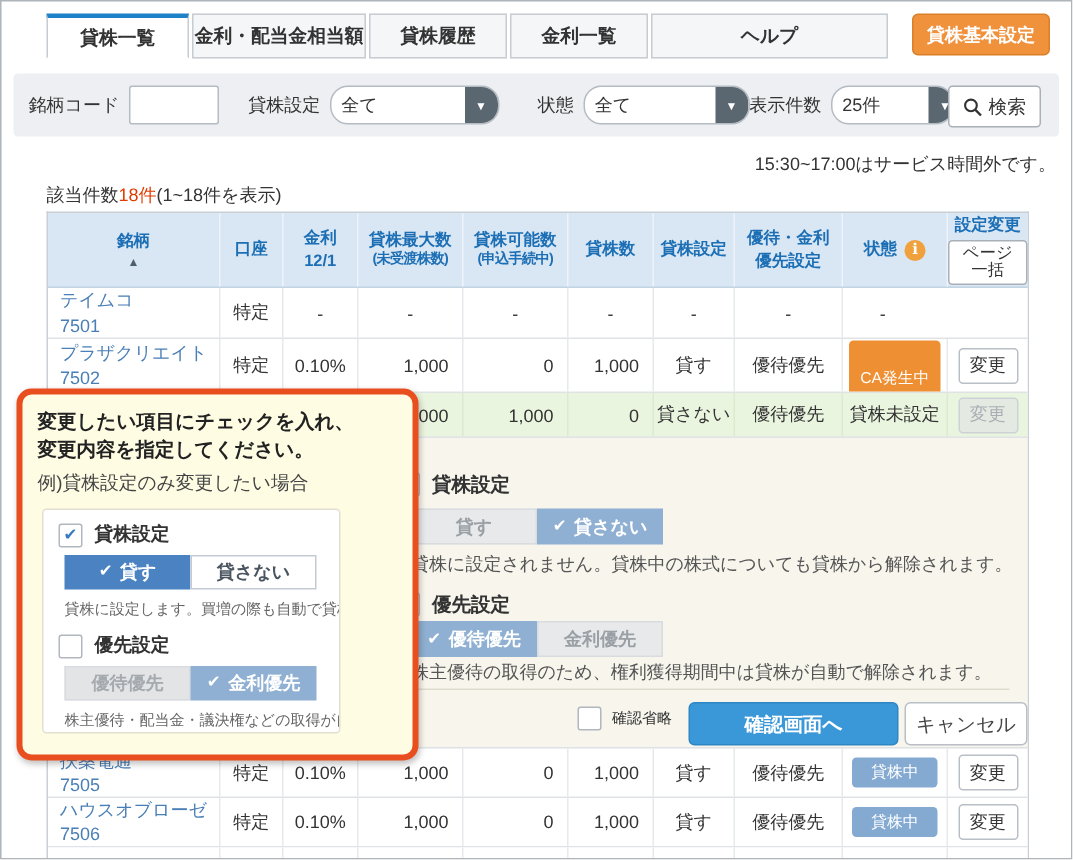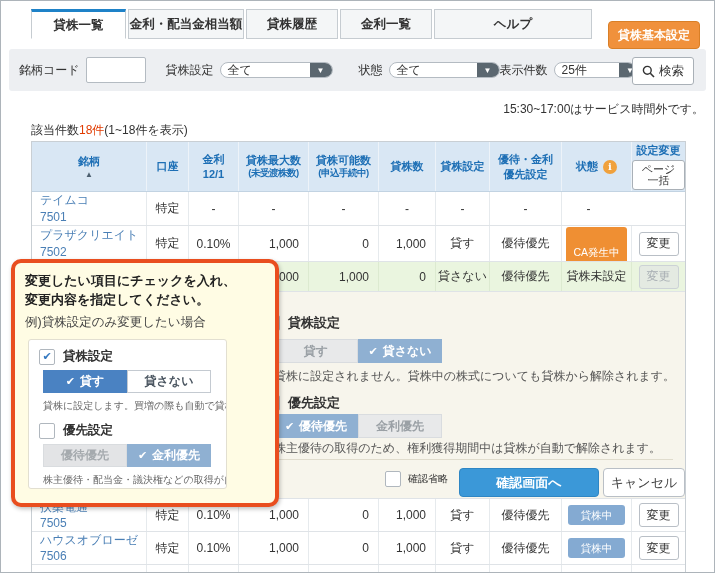--- a/index.html
+++ b/index.html
@@ -5,31 +5,31 @@
   html,body{margin:0;padding:0;background:#fff;}
   .page{position:relative;width:713px;height:571px;border:1px solid #adb4ba;background:#fff;
         overflow:hidden;font-family:"Liberation Sans","DejaVu Sans",sans-serif;color:#333;}
 
   
   .tabs{position:absolute;left:30px;top:8px;display:flex;gap:2px;z-index:2;}
   .tab{box-sizing:border-box;height:30px;background:#f4f6f7;border:1px solid #c6ccd1;
        font-size:12.5px;font-weight:bold;color:#333;display:flex;align-items:center;justify-content:center;}
   .tab.active{background:#fff;border-top:3px solid #1e82c8;border-bottom:1px solid #fff;}
   .tw1{width:95px}.tw2{width:116px}.tw3{width:92px}.tw4{width:92px}.tw5{width:158px}
-  .base-btn{position:absolute;right:14px;top:20px;width:90px;height:26px;background:#f0913c;
+  .base-btn{position:absolute;right:14px;top:8px;width:90px;height:26px;background:#f0913c;
        border:1px solid #d97f27;border-radius:4px;color:#fff;font-size:12px;font-weight:bold;
        display:flex;align-items:center;justify-content:center;}
 
   
   .filterbar{position:relative;margin:48px 8px 0 8px;width:697px;height:42px;background:#edeff2;
        border-radius:3px;display:flex;align-items:center;box-sizing:border-box;}
   .flabel{font-size:12px;color:#333;white-space:nowrap;}
   .ml10{margin-left:10px}.ml6{margin-left:6px}.ml20{margin-left:20px}.ml26{margin-left:26px}.ml42{}
   .tinput{box-sizing:border-box;width:60px;height:26px;background:#fff;border:1px solid #b4bbc2;border-radius:2px;}
-  .sel{box-sizing:border-box;height:16px;background:#fff;border:1px solid #b4bbc2;border-radius:12px;
+  .sel{box-sizing:border-box;height:26px;background:#fff;border:1px solid #b4bbc2;border-radius:12px;
        display:flex;align-items:center;justify-content:space-between;overflow:hidden;gap:32px;}
   .sel .val{font-size:12px;padding-left:7px;white-space:nowrap;}
   .sel .arr{width:22px;height:26px;background:#5b6770;color:#fff;font-size:8px;
        display:flex;align-items:center;justify-content:center;flex:none;}
   .sw1{width:113px}.sw2{width:111px}.sw3{width:82px}
   .search-btn{position:absolute;right:12px;top:8px;width:60px;height:26px;background:#fff;
        border:1px solid #a9b0b7;border-radius:3px;font-size:12.5px;color:#333;
        display:flex;align-items:center;justify-content:center;gap:4px;}
 
   .notice{position:absolute;right:10px;top:100px;font-size:12px;color:#333;}

